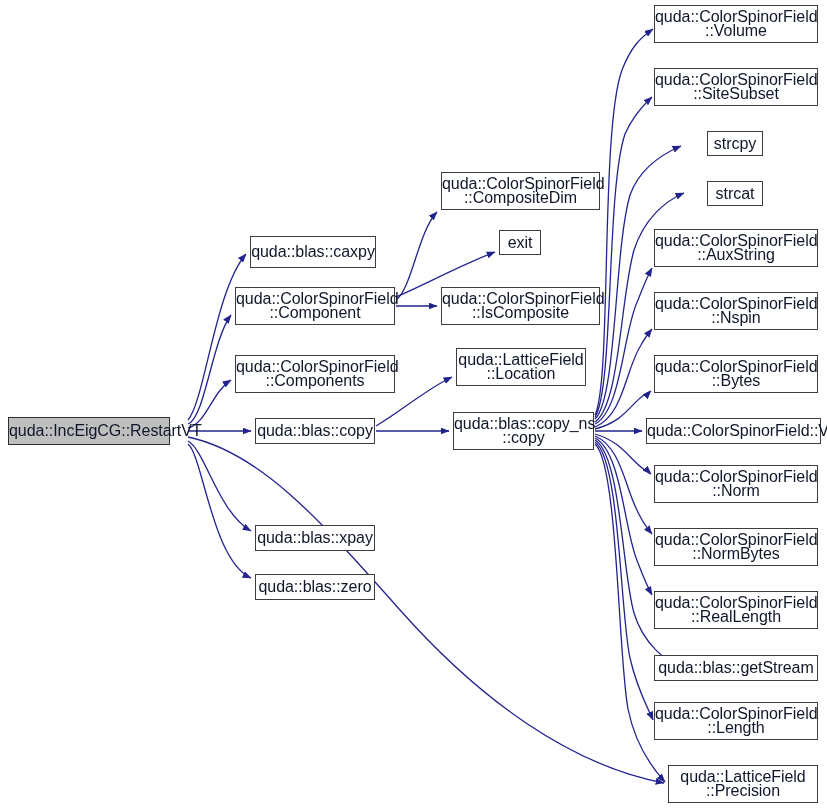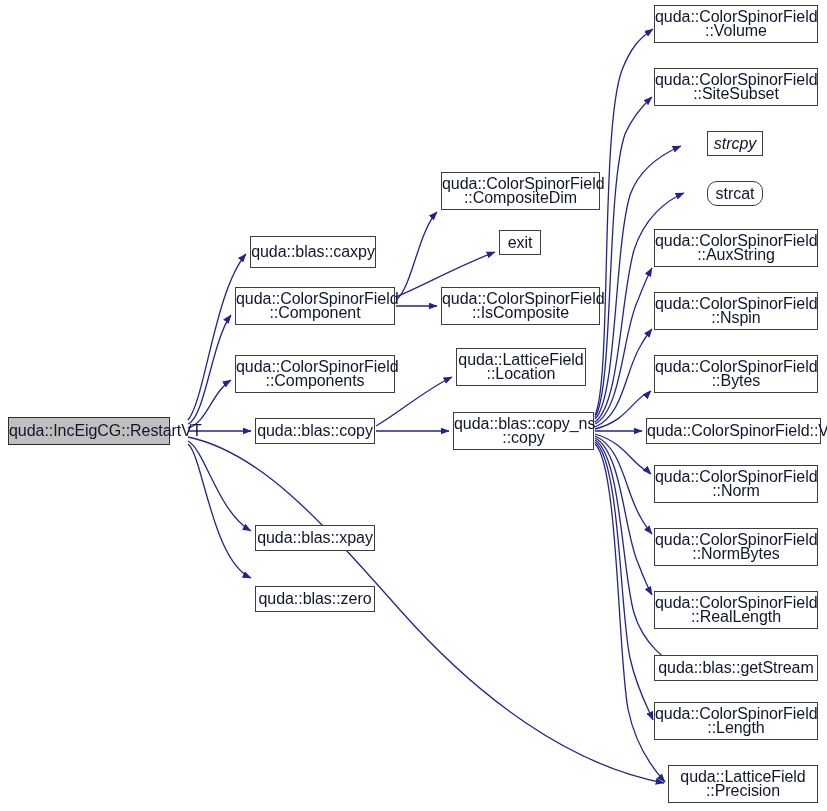--- a/index.html
+++ b/index.html
@@ -89,36 +89,36 @@
   </svg>
   <div id="nodes">
       <div class="node root" style="left: 8px; top: 417px; width: 162px; height: 28px;"><span class="node-label">quda::IncEigCG::RestartVT</span></div>
       <div class="node" style="left: 250px; top: 236px; width: 126px; height: 32px;"><span class="node-label">quda::blas::caxpy</span></div>
       <div class="node" style="left: 235px; top: 287px; width: 160px; height: 38px;"><span class="node-label">quda::ColorSpinorField
 ::Component</span></div>
       <div class="node" style="left: 235px; top: 355px; width: 160px; height: 38px;"><span class="node-label">quda::ColorSpinorField
 ::Components</span></div>
       <div class="node" style="left: 255px; top: 418px; width: 120px; height: 26px;"><span class="node-label">quda::blas::copy</span></div>
       <div class="node" style="left: 255px; top: 525px; width: 120px; height: 26px;"><span class="node-label">quda::blas::xpay</span></div>
-      <div class="node" style="left: 255px; top: 586px; width: 120px; height: 26px;"><span class="node-label">quda::blas::zero</span></div>
+      <div class="node" style="left: 255px; top: 574px; width: 120px; height: 26px;"><span class="node-label">quda::blas::zero</span></div>
       <div class="node" style="left: 441px; top: 172px; width: 159px; height: 38px;"><span class="node-label">quda::ColorSpinorField
 ::CompositeDim</span></div>
       <div class="node" style="left: 499px; top: 230px; width: 42px; height: 25px;"><span class="node-label">exit</span></div>
       <div class="node" style="left: 441px; top: 287px; width: 159px; height: 38px;"><span class="node-label">quda::ColorSpinorField
 ::IsComposite</span></div>
       <div class="node" style="left: 456px; top: 348px; width: 130px; height: 38px;"><span class="node-label">quda::LatticeField
 ::Location</span></div>
       <div class="node" style="left: 453px; top: 412px; width: 141px; height: 38px;"><span class="node-label">quda::blas::copy_ns
 ::copy</span></div>
       <div class="node" style="left: 654px; top: 5px; width: 164px; height: 38px;"><span class="node-label">quda::ColorSpinorField
 ::Volume</span></div>
       <div class="node" style="left: 654px; top: 68px; width: 164px; height: 38px;"><span class="node-label">quda::ColorSpinorField
 ::SiteSubset</span></div>
-      <div class="node" style="left: 707px; top: 131px; width: 56px; height: 25px; font-style: italic;"><span class="node-label">strcpy</span></div>
-      <div class="node" style="left: 707px; top: 181px; width: 56px; height: 25px; border-radius: 10px;"><span class="node-label">strcat</span></div>
+      <div class="node" style="left: 707px; top: 131px; width: 56px; height: 25px;"><span class="node-label">strcpy</span></div>
+      <div class="node" style="left: 707px; top: 181px; width: 56px; height: 25px;"><span class="node-label">strcat</span></div>
       <div class="node" style="left: 654px; top: 229px; width: 164px; height: 38px;"><span class="node-label">quda::ColorSpinorField
 ::AuxString</span></div>
       <div class="node" style="left: 654px; top: 292px; width: 164px; height: 38px;"><span class="node-label">quda::ColorSpinorField
 ::Nspin</span></div>
       <div class="node" style="left: 654px; top: 355px; width: 164px; height: 38px;"><span class="node-label">quda::ColorSpinorField
 ::Bytes</span></div>
       <div class="node" style="left: 646px; top: 418px; width: 175px; height: 26px;"><span class="node-label">quda::ColorSpinorField::V</span></div>
       <div class="node" style="left: 654px; top: 465px; width: 164px; height: 38px;"><span class="node-label">quda::ColorSpinorField
 ::Norm</span></div>
       <div class="node" style="left: 654px; top: 528px; width: 164px; height: 38px;"><span class="node-label">quda::ColorSpinorField

